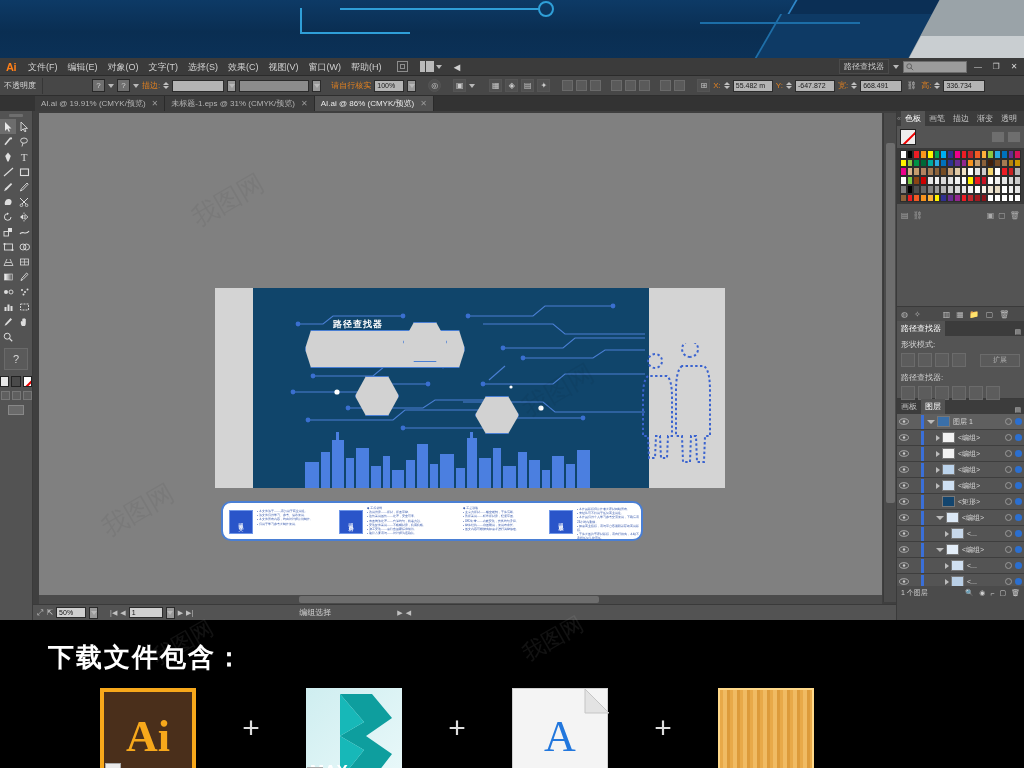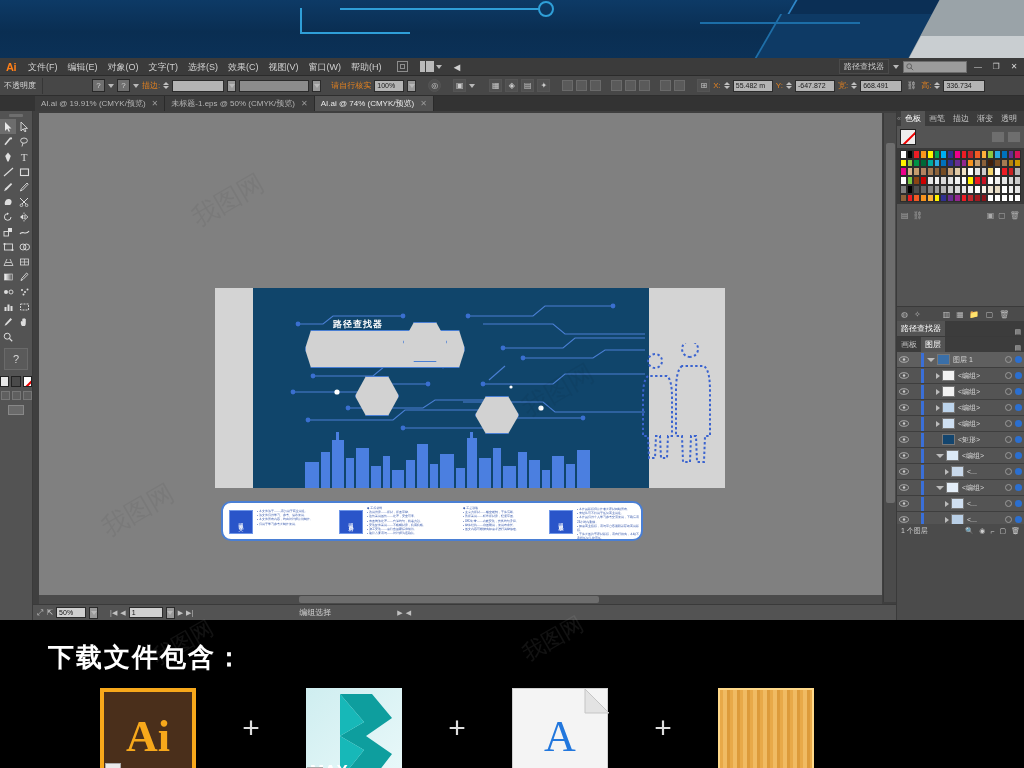--- a/index.html
+++ b/index.html
@@ -413,25 +413,25 @@
         </div>
       <div class="field" style="width:42px">336.734 </div>
     </div>
 
     <div class="tabbar">
       <div class="doctab">
         <span>AI.ai @ 19.91% (CMYK/预览)</span>
         <span class="x">✕</span>
       </div>
       <div class="doctab">
-        <span>未标题-1.eps @ 50% (CMYK/预览)</span>
+        <span>未标题-1.eps @ 31% (CMYK/预览)</span>
         <span class="x">✕</span>
       </div>
       <div class="doctab active">
-        <span>AI.ai @ 74% (CMYK/预览)</span>
+        <span>AI.ai @ 86% (CMYK/预览)</span>
         <span class="x">✕</span>
       </div>
     </div>
 
     <div class="toolbox">
       <div class="tb-grip"></div>
       <div class="tb-grid">
         <div class="tb-cell sel">
           <svg width="9" height="10" viewBox="0 0 9 10">
               <path d="M1 0 L1 9 L3.2 6.8 L4.8 9.8 L6 9.2 L4.5 6.4 L7.5 6.4 Z" fill="#e8e8e8"></path>
@@ -942,20 +942,39 @@
         <span>▦</span>
         <span>📁</span>
         <span>▢</span>
         <span>🗑</span>
       </div>
 
       <div class="panel-tabs">
         <div class="ptab active">路径查找器</div>
         <div class="pmenu">▤</div>
       </div>
+      <div class="panel-body" style="height:62px;">
+        <div class="pf-title">形状模式:</div>
+        <div class="pf-row">
+          <div class="pf-btn"></div>
+          <div class="pf-btn"></div>
+          <div class="pf-btn"></div>
+          <div class="pf-btn"></div>
+          <div class="pf-expand">扩展</div>
+        </div>
+        <div class="pf-title">路径查找器:</div>
+        <div class="pf-row">
+          <div class="pf-btn"></div>
+          <div class="pf-btn"></div>
+          <div class="pf-btn"></div>
+          <div class="pf-btn"></div>
+          <div class="pf-btn"></div>
+          <div class="pf-btn"></div>
+        </div>
+      </div>
 
       <div class="panel-sep"></div>
 
       <div class="panel-tabs">
         <div class="ptab">画板</div>
         <div class="ptab active">图层</div>
         <div class="pmenu">▤</div>
       </div>
       <div class="panel-body" style="height:172px;overflow:hidden;">
           <div class="lyr-row sel">

